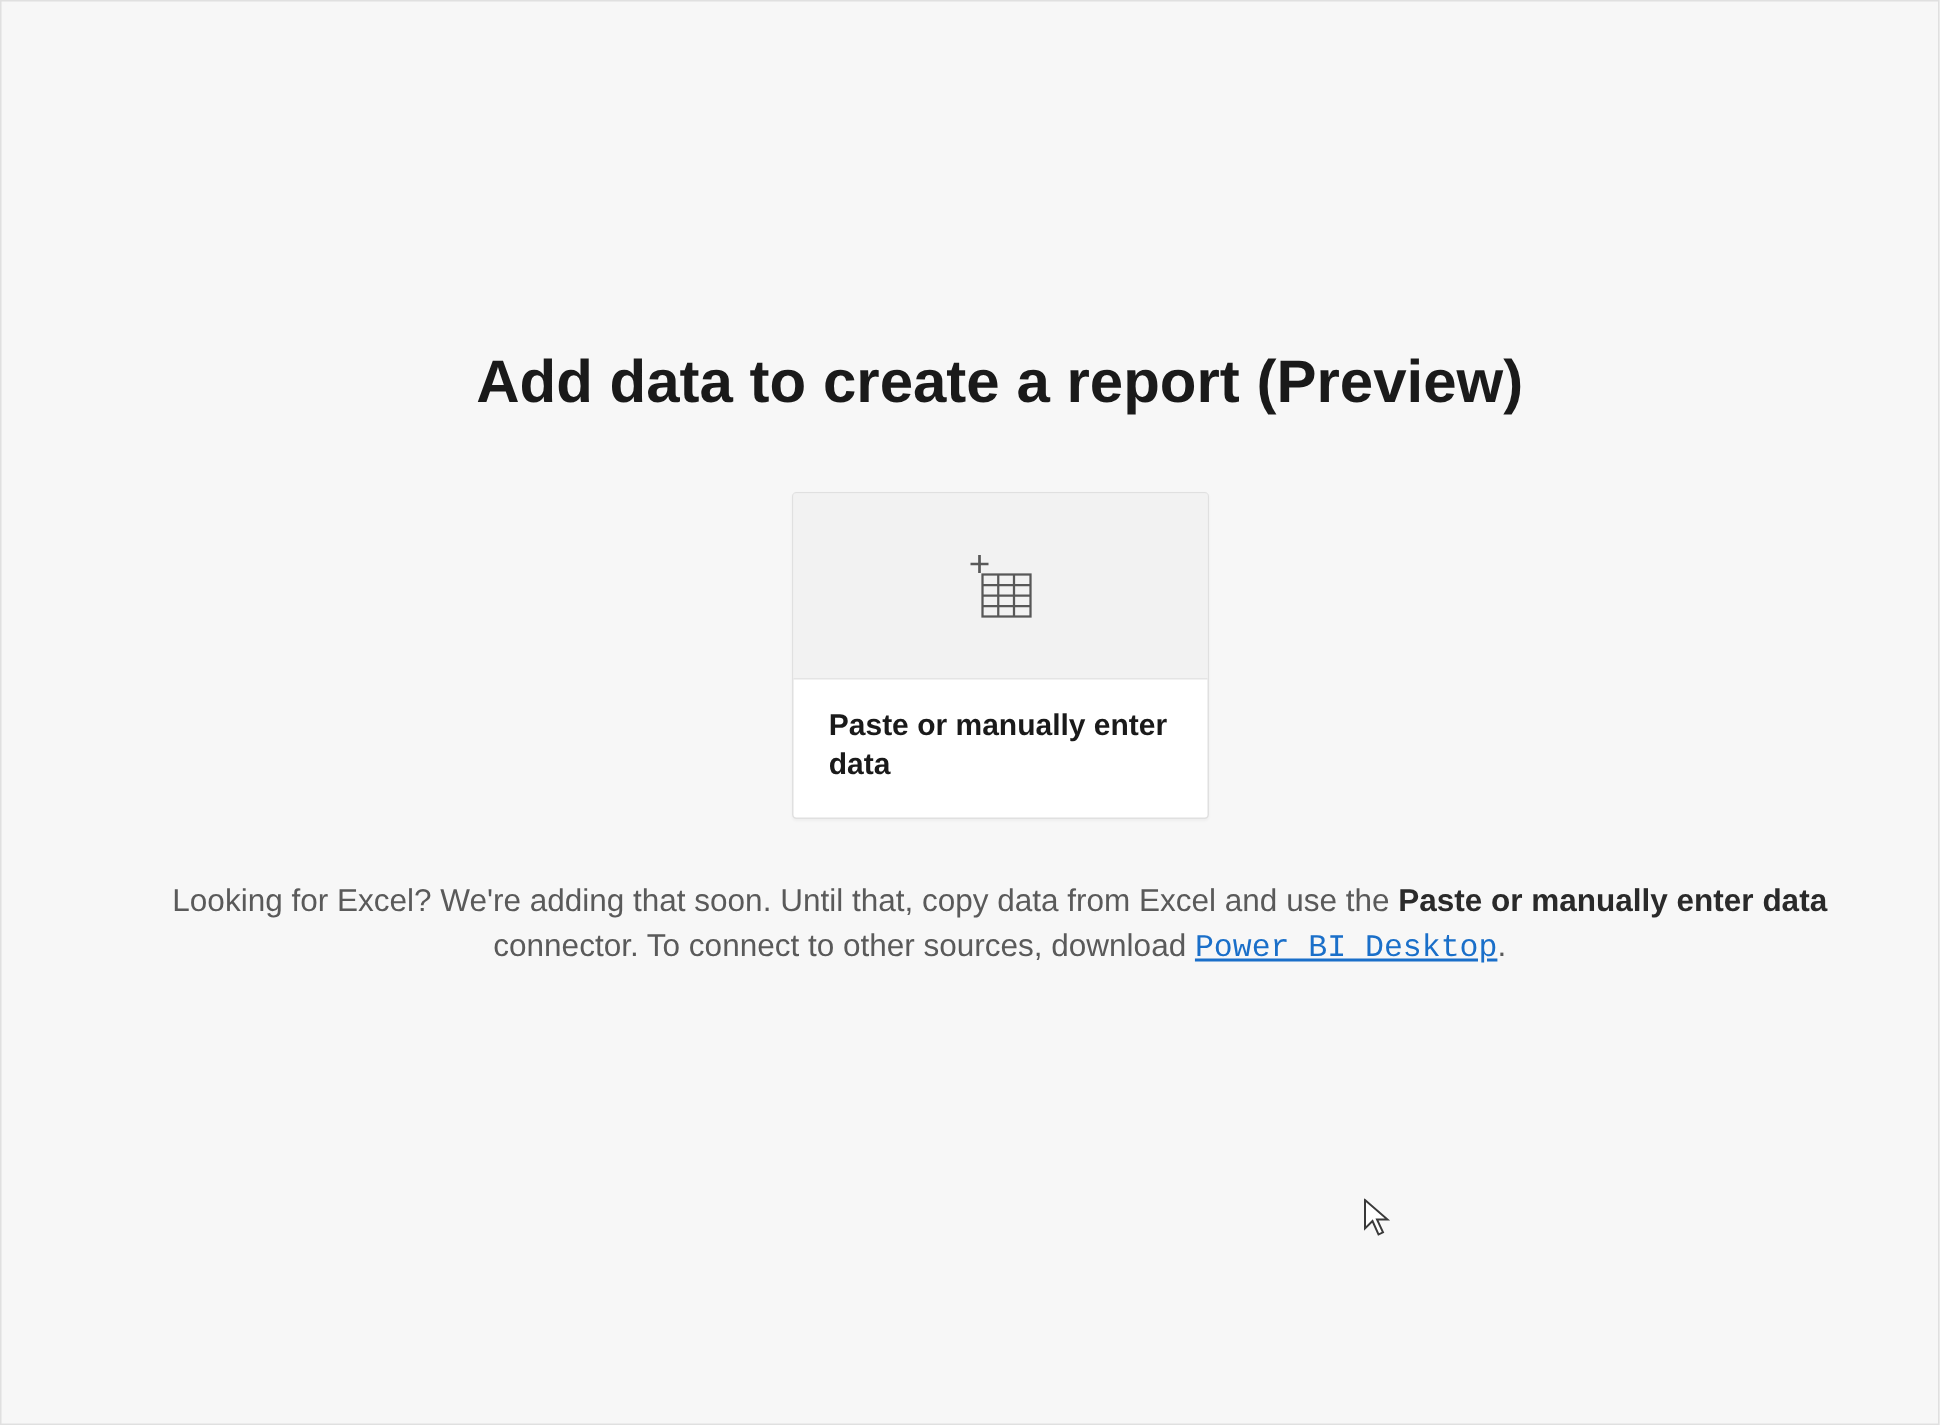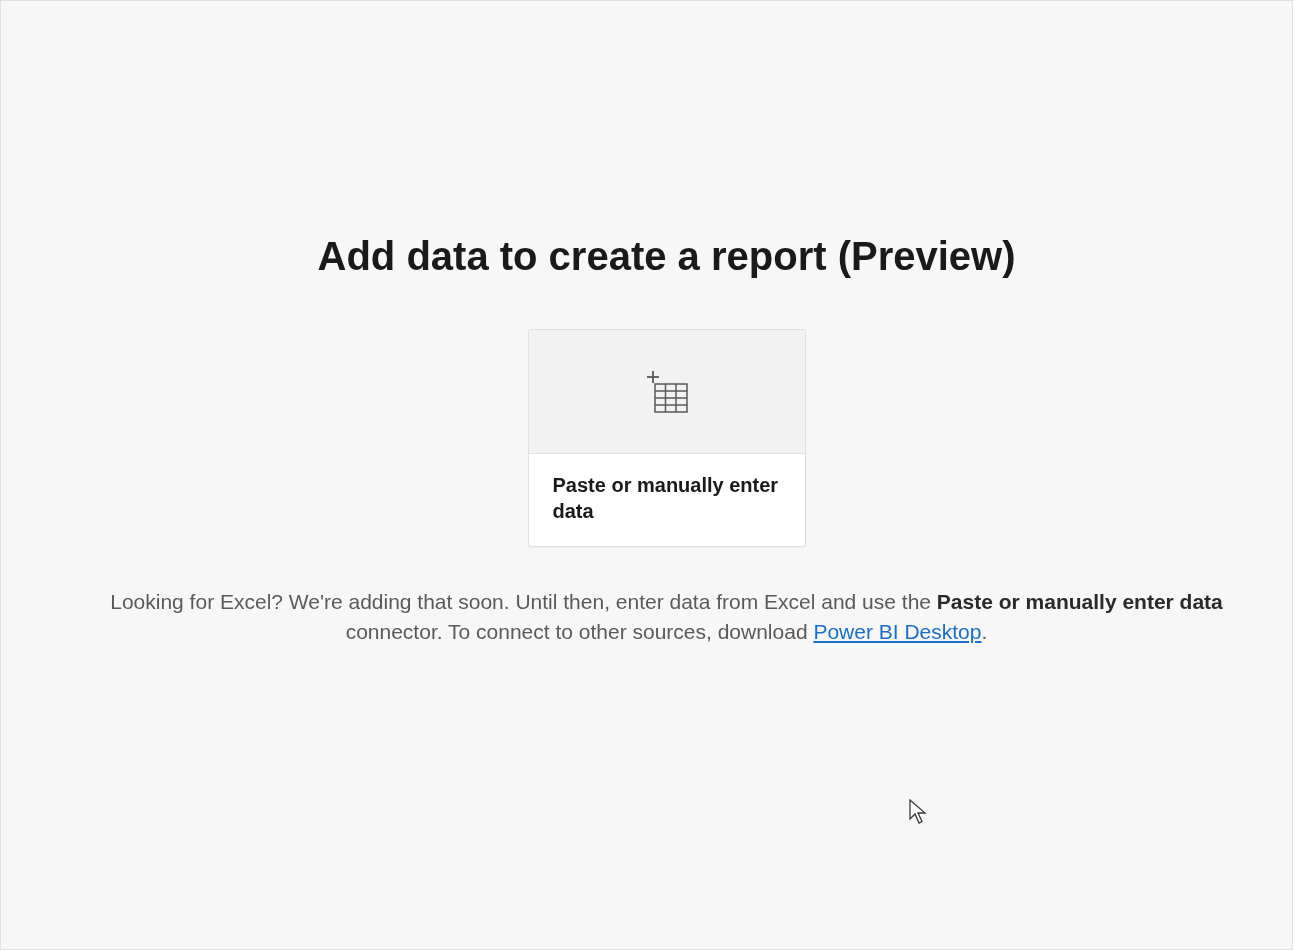--- a/index.html
+++ b/index.html
@@ -93,20 +93,21 @@
     }
 
     .help-text .bold {
       font-weight: 700;
       color: #2a2a2a;
     }
 
     .help-text a {
       color: #1a6fc9;
       text-decoration: underline;
+      font-family: Liberation Mono, monospace;
     }
 
     .cursor {
       position: absolute;
       left: 908px;
       top: 798px;
       pointer-events: none;
     }
 
     svg {
@@ -136,21 +137,21 @@
         </svg>
       </div>
       <div class="card-label-area">
         <div class="card-label">Paste or manually enter data</div>
       </div>
     </div>
 
   </div>
 
   <p class="help-text">
-    <span>Looking for Excel? We're adding that soon. Until then, enter data from Excel and use the </span>
+    <span>Looking for Excel? We're adding that soon. Until that, copy data from Excel and use the </span>
     <span class="bold">Paste or manually enter data</span>
     <span> connector. To connect to other sources, download </span>
     <a href="#">Power BI Desktop</a><span>.</span>
   </p>
 </div>
 
 <svg class="cursor" width="20" height="26" viewBox="0 0 20 26">
   <path d="M 1 1 L 1 20 L 6 15 L 10 24 L 13 22.5 L 9 14 L 16 14 Z" fill="white" stroke="#3a3a3a" stroke-width="1.3"></path>
 </svg>
 

